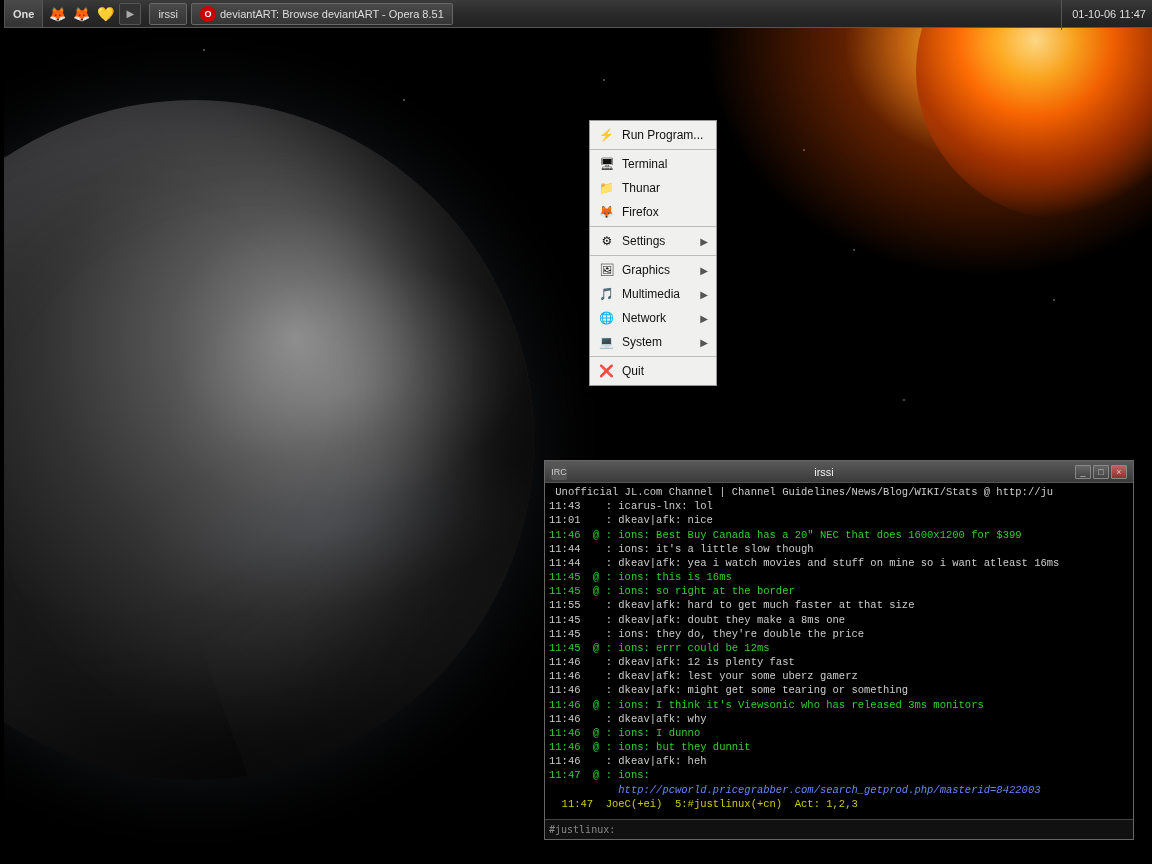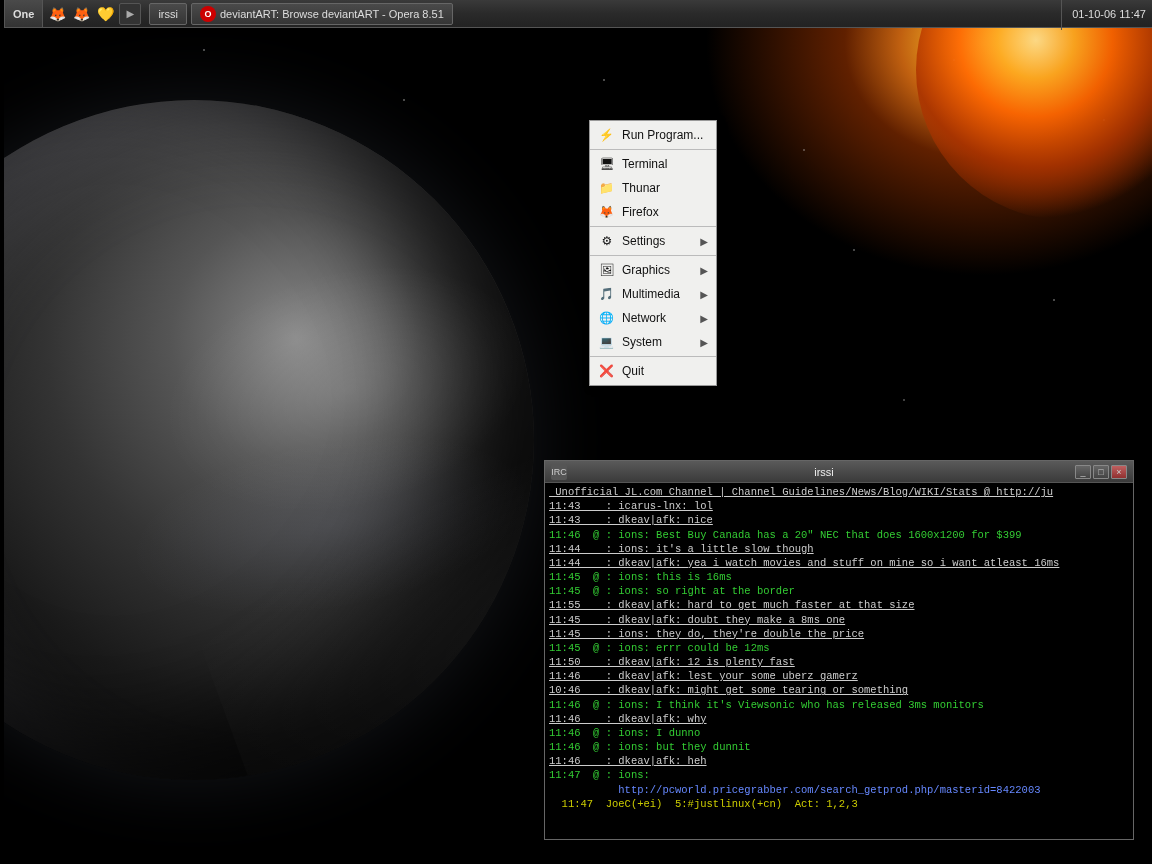--- a/index.html
+++ b/index.html
@@ -335,22 +335,22 @@
       align-items: center;
       justify-content: center;
       color: white;
       font-size: 9px;
       font-weight: bold;
       margin-right: 4px;
     }
 
     .col-green { color: #33cc33; }
     .col-yellow { color: #cccc00; }
-    .col-white { color: #cccccc; text-decoration: underline; }
-    .col-blue { color: #6688ff; }
+    .col-white { color: #cccccc; }
+    .col-blue { color: #6688ff; font-style: italic; }
   </style>
 </head>
 <body>
 
 <div id="desktop">
 
   <div class="space-bg"></div>
   <div class="stars"></div>
 
   <div style="position:absolute;top:-80px;right:-60px;width:300px;height:300px;border-radius:50%;background:radial-gradient(circle at 40% 40%, #ffe090 0%, #ffaa20 15%, #ff6600 30%, #aa3300 50%, transparent 70%);opacity:0.9;"></div>
@@ -449,36 +449,40 @@
       <div class="window-title-text">irssi</div>
       <div class="window-controls">
         <div class="win-btn">_</div>
         <div class="win-btn">□</div>
         <div class="win-btn win-btn-close">×</div>
       </div>
     </div>
     <div class="irc-content">
       <div class="irc-text"><span class="col-white"> Unofficial JL.com Channel | Channel Guidelines/News/Blog/WIKI/Stats @ http://ju</span>
 <span class="col-white">11:43    : icarus-lnx: lol</span>
-<span class="col-white">11:43    : dkeav|afk: nice</span>
+<span class="col-white">11:01    : dkeav|afk: nice</span>
 <span class="col-green">11:46  @ : ions: Best Buy Canada has a 20" NEC that does 1600x1200 for $399</span>
 <span class="col-white">11:44    : ions: it's a little slow though</span>
 <span class="col-white">11:44    : dkeav|afk: yea i watch movies and stuff on mine so i want atleast 16ms</span>
 <span class="col-green">11:45  @ : ions: this is 16ms</span>
 <span class="col-green">11:45  @ : ions: so right at the border</span>
 <span class="col-white">11:55    : dkeav|afk: hard to get much faster at that size</span>
 <span class="col-white">11:45    : dkeav|afk: doubt they make a 8ms one</span>
 <span class="col-white">11:45    : ions: they do, they're double the price</span>
 <span class="col-green">11:45  @ : ions: errr could be 12ms</span>
-<span class="col-white">11:50    : dkeav|afk: 12 is plenty fast</span>
+<span class="col-white">11:46    : dkeav|afk: 12 is plenty fast</span>
 <span class="col-white">11:46    : dkeav|afk: lest your some uberz gamerz</span>
-<span class="col-white">10:46    : dkeav|afk: might get some tearing or something</span>
+<span class="col-white">11:46    : dkeav|afk: might get some tearing or something</span>
 <span class="col-green">11:46  @ : ions: I think it's Viewsonic who has released 3ms monitors</span>
 <span class="col-white">11:46    : dkeav|afk: why</span>
 <span class="col-green">11:46  @ : ions: I dunno</span>
 <span class="col-green">11:46  @ : ions: but they dunnit</span>
 <span class="col-white">11:46    : dkeav|afk: heh</span>
 <span class="col-green">11:47  @ : ions:</span>
 <span class="col-blue">           http://pcworld.pricegrabber.com/search_getprod.php/masterid=8422003</span>
 <span class="col-yellow">  11:47  JoeC(+ei)  5:#justlinux(+cn)  Act: 1,2,3</span></div>
     </div>
+    <div class="irc-input-bar">
+      <span class="irc-channel-label">#justlinux:</span>
+      <input class="irc-input" type="text" value="" style="">
+    </div>
   </div>
 </div>
 
 </body></html>

